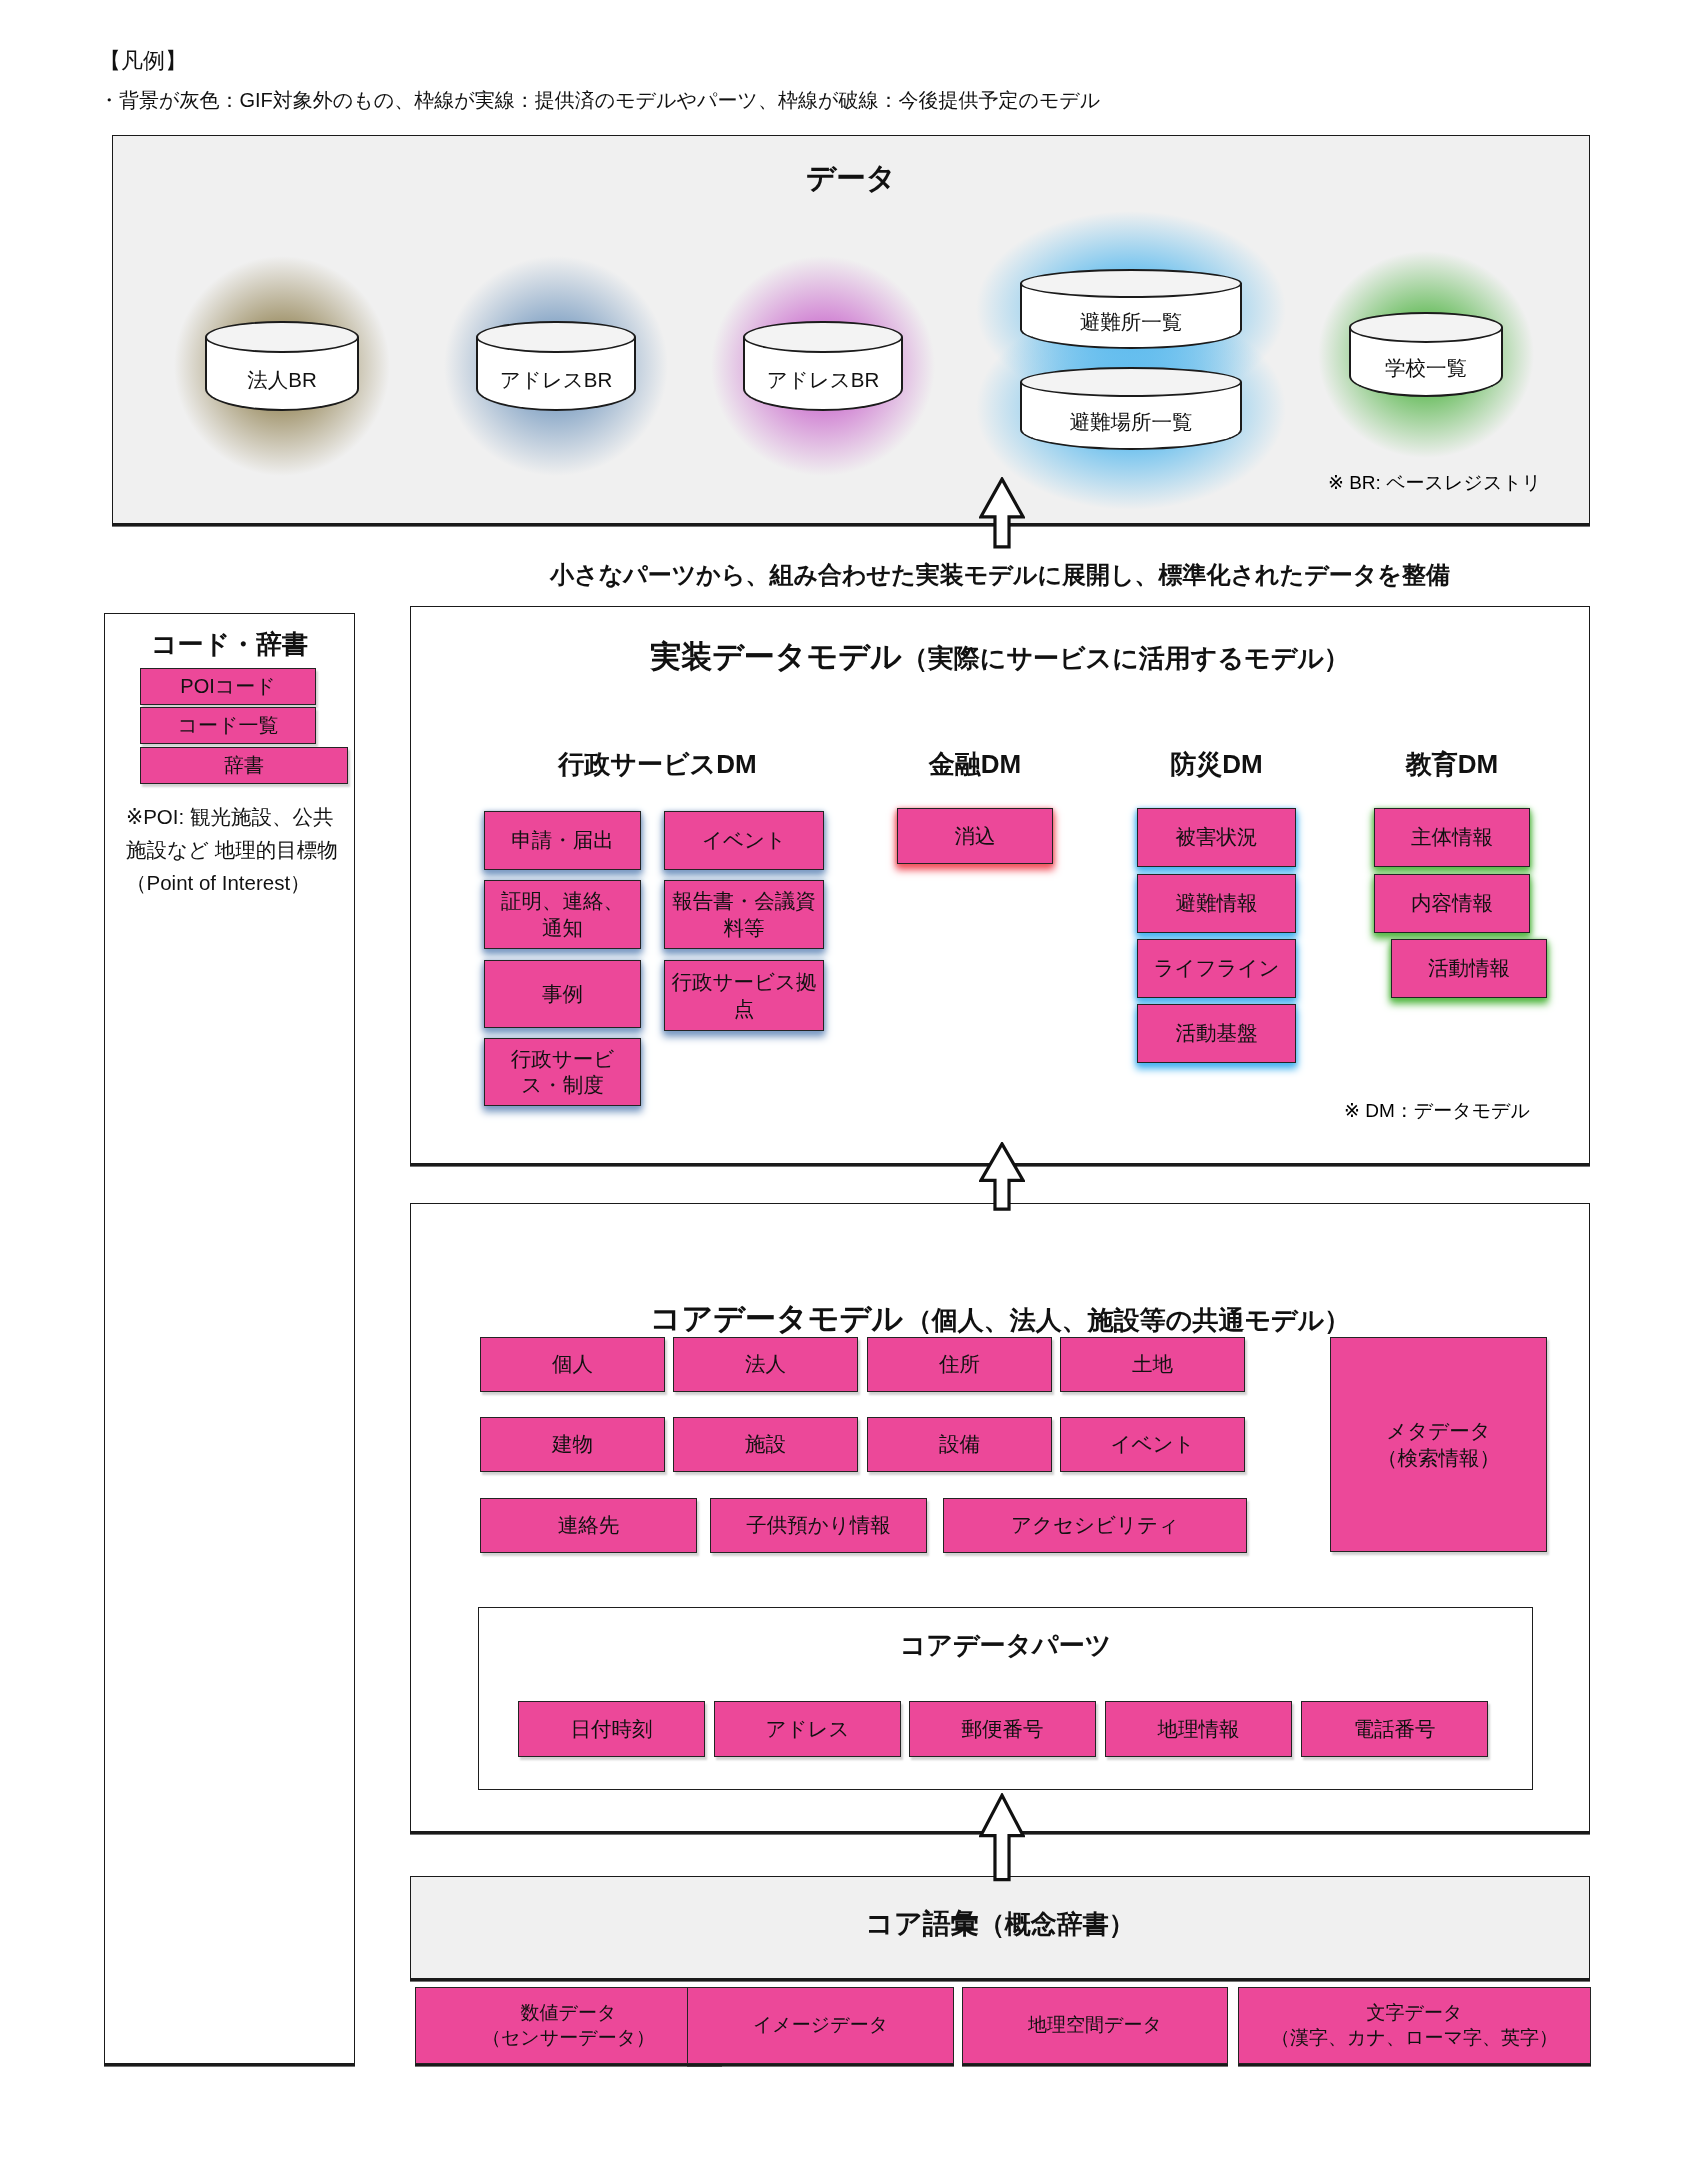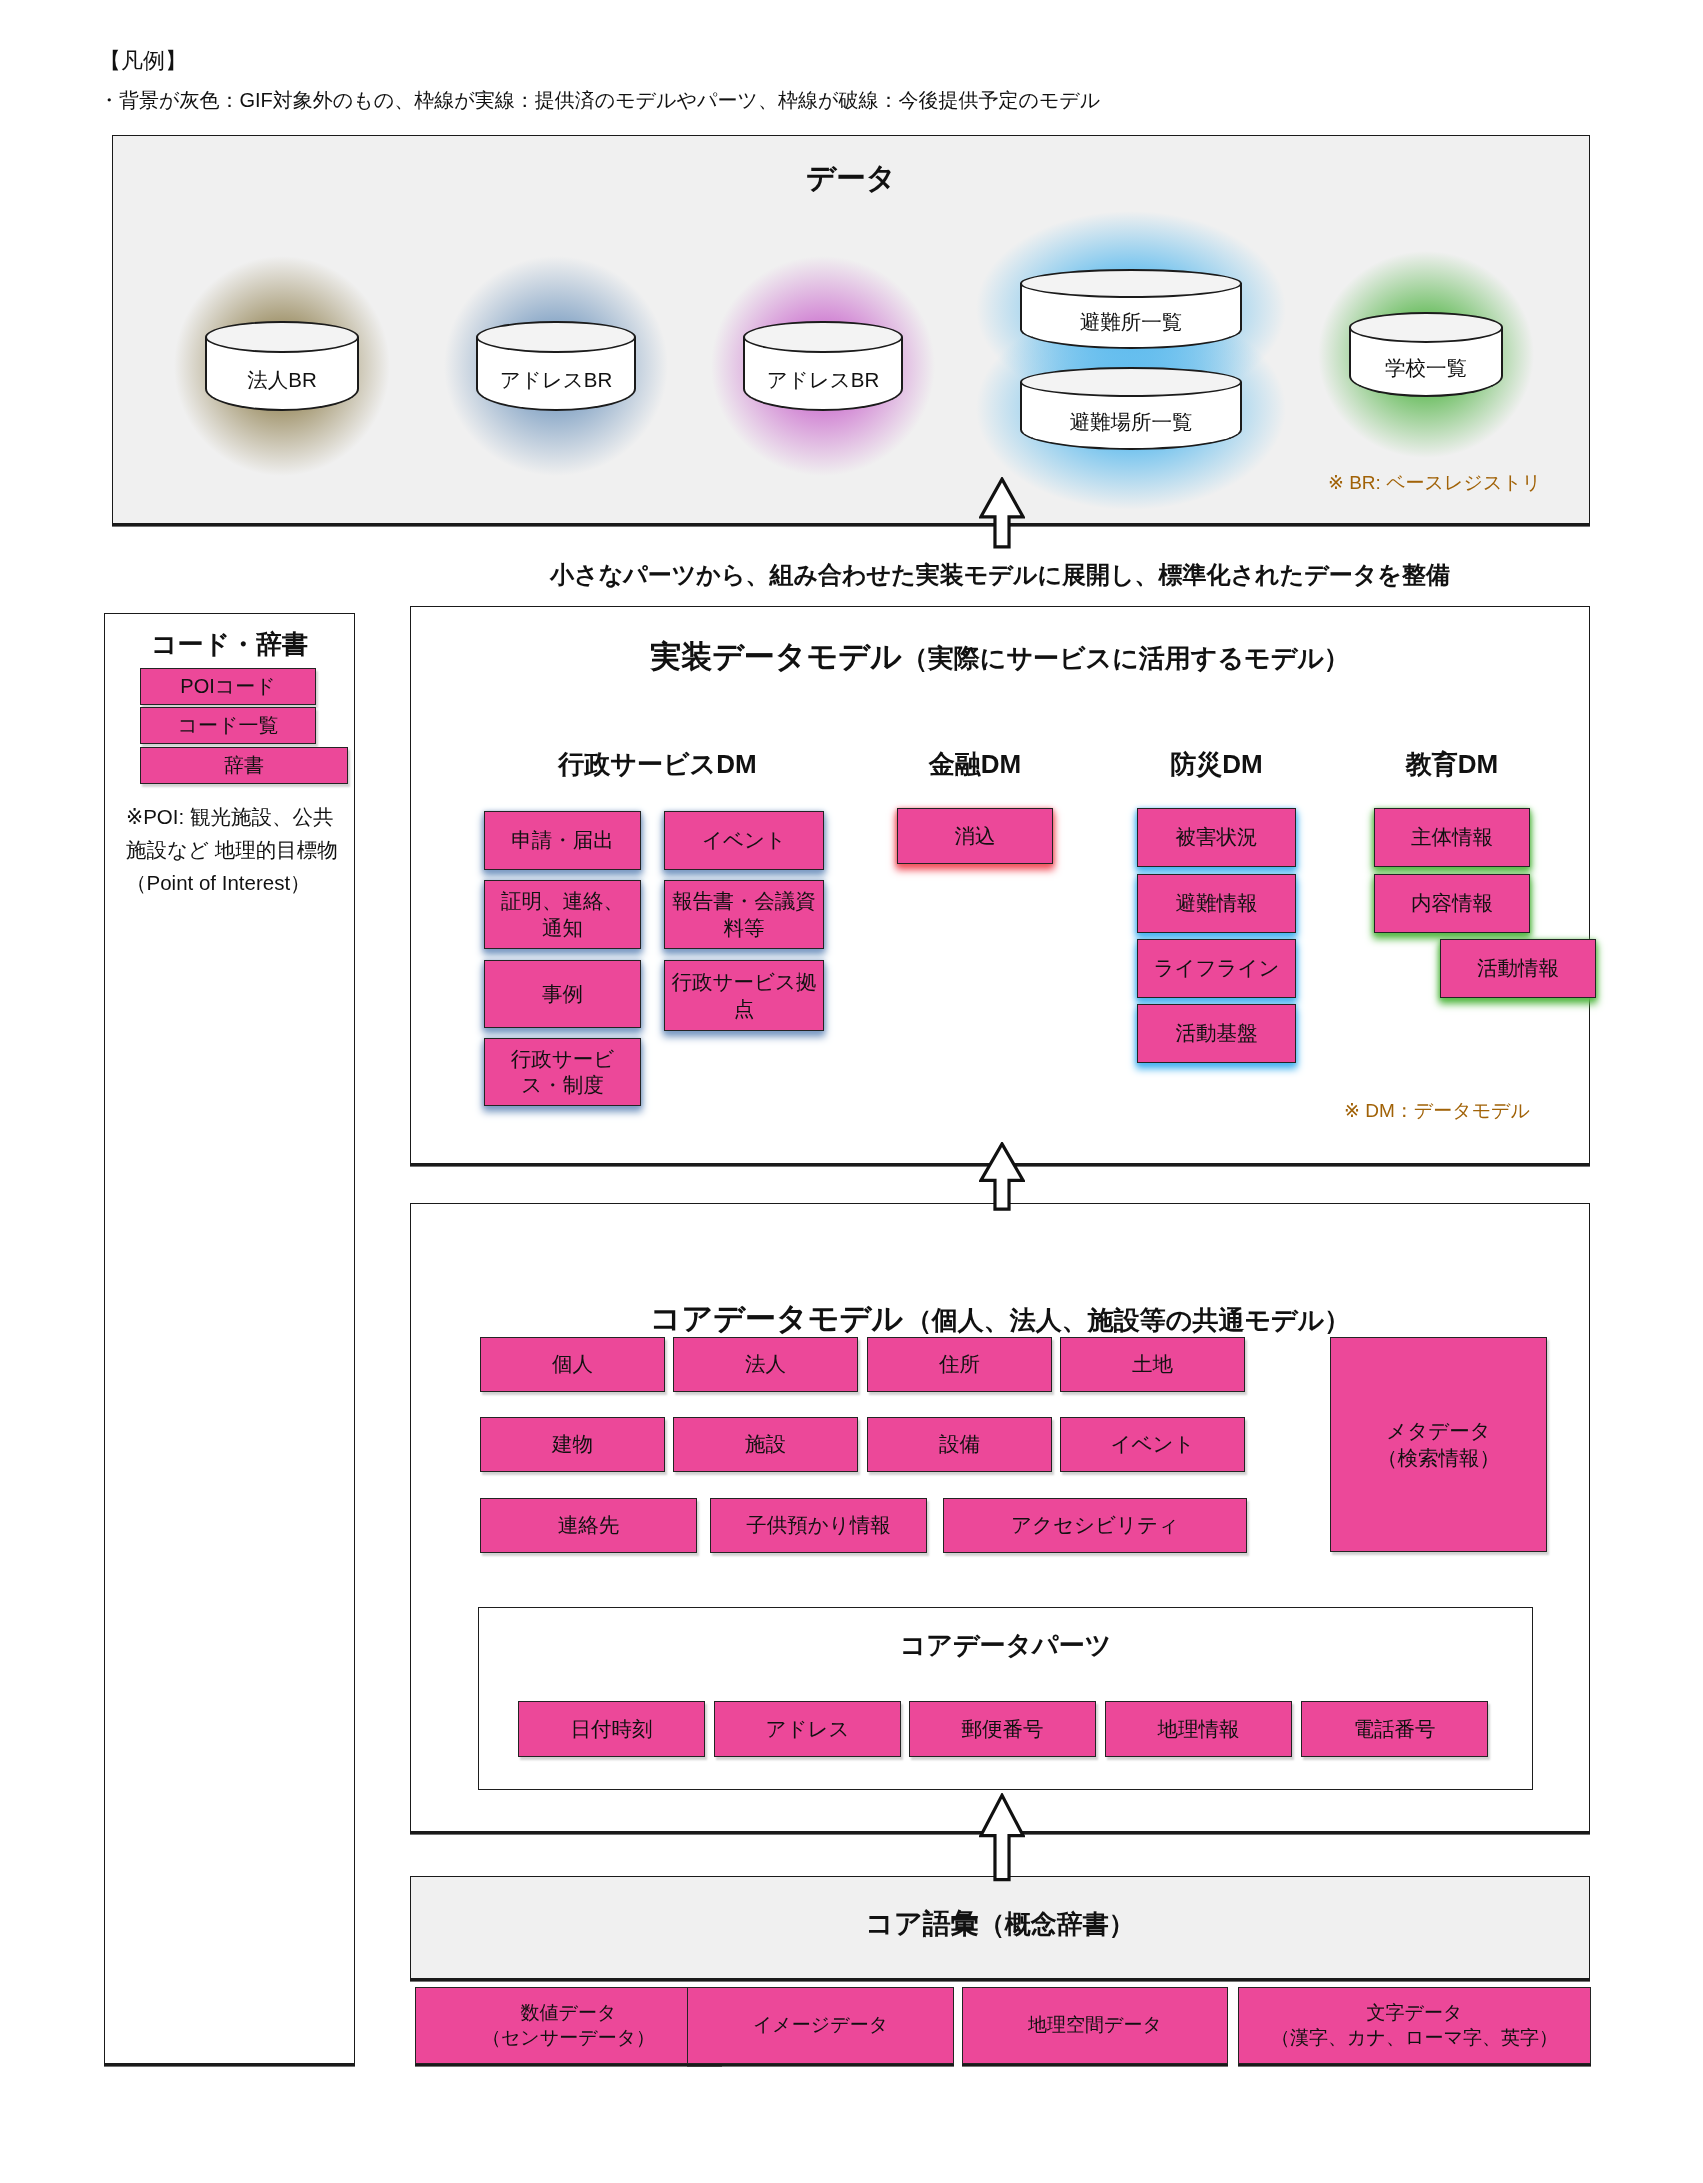--- a/index.html
+++ b/index.html
@@ -35,21 +35,21 @@
   .cyl-side{position:absolute;left:0;right:0;top:18%;bottom:0;background:#fff;
     border:2.6px solid #1b1b1b;border-top:none;
     border-radius:0 0 50% 50% / 0 0 30% 30%;z-index:1;box-sizing:border-box;}
   .cyl-label{position:absolute;left:0;right:0;top:32%;bottom:0;z-index:3;
     display:flex;align-items:center;justify-content:center;font-size:20.5px;}
   
   .ctr{text-align:center;}
   .b{font-weight:bold;}
   .arrow{position:absolute;z-index:6;}
   .colhead{position:absolute;font-size:26px;font-weight:bold;text-align:center;}
-  .note{font-size:19px;color:#a16207;}
+  .note{font-size:19px;color:#000000;}
   .titlebig{font-size:31px;font-weight:bold;}
   .titlesub{font-size:26px;font-weight:bold;margin-top:12px;}
   .line2{display:block;}
 </style>
 </head>
 <body>
 
 <div id="canvas">
 
   <div class="abs" style="left:99px;top:46px;font-size:22px;">【凡例】</div>
@@ -131,21 +131,21 @@
 
   <div class="smallbox dm" style="left:897px;top:808px;width:156px;height:56px;--accent:var(--c-kinyu_accent);">消込</div>
 
   <div class="smallbox dm" style="left:1137px;top:808px;width:159px;height:59px;--accent:var(--c-bosai_accent);">被害状況</div>
   <div class="smallbox dm" style="left:1137px;top:874px;width:159px;height:59px;--accent:var(--c-bosai_accent);">避難情報</div>
   <div class="smallbox dm" style="left:1137px;top:939px;width:159px;height:59px;--accent:var(--c-bosai_accent);">ライフライン</div>
   <div class="smallbox dm" style="left:1137px;top:1004px;width:159px;height:59px;--accent:var(--c-bosai_accent);">活動基盤</div>
 
   <div class="smallbox dm" style="left:1374px;top:808px;width:156px;height:59px;--accent:var(--c-kyoiku_accent);">主体情報</div>
   <div class="smallbox dm" style="left:1374px;top:874px;width:156px;height:59px;--accent:var(--c-kyoiku_accent);">内容情報</div>
-  <div class="smallbox dm" style="left:1440px;top:939px;width:156px;height:59px;--accent:var(--c-kyoiku_accent);">活動情報</div>
+  <div class="smallbox dm" style="left:1391px;top:939px;width:156px;height:59px;--accent:var(--c-kyoiku_accent);">活動情報</div>
 
   <div class="abs note" style="left:1344px;top:1098px;width:231px;">※ DM：データモデル</div>
 
   <svg class="arrow" style="left:979px;top:1142px;" width="46" height="69" viewBox="0 0 72 108">
     <polygon points="36,3 69,60 47,60 47,105 25,105 25,60 3,60" fill="#ffffff" stroke="#111111" stroke-width="5"></polygon>
   </svg>
 
   <div class="bigbox" style="left:410px;top:1203px;width:1180px;height:629px;"></div>
   <div class="abs ctr" style="left:410px;top:1298px;width:1180px;">
     <span class="titlebig">コアデータモデル</span> <span class="titlesub">（個人、法人、施設等の共通モデル）</span>

